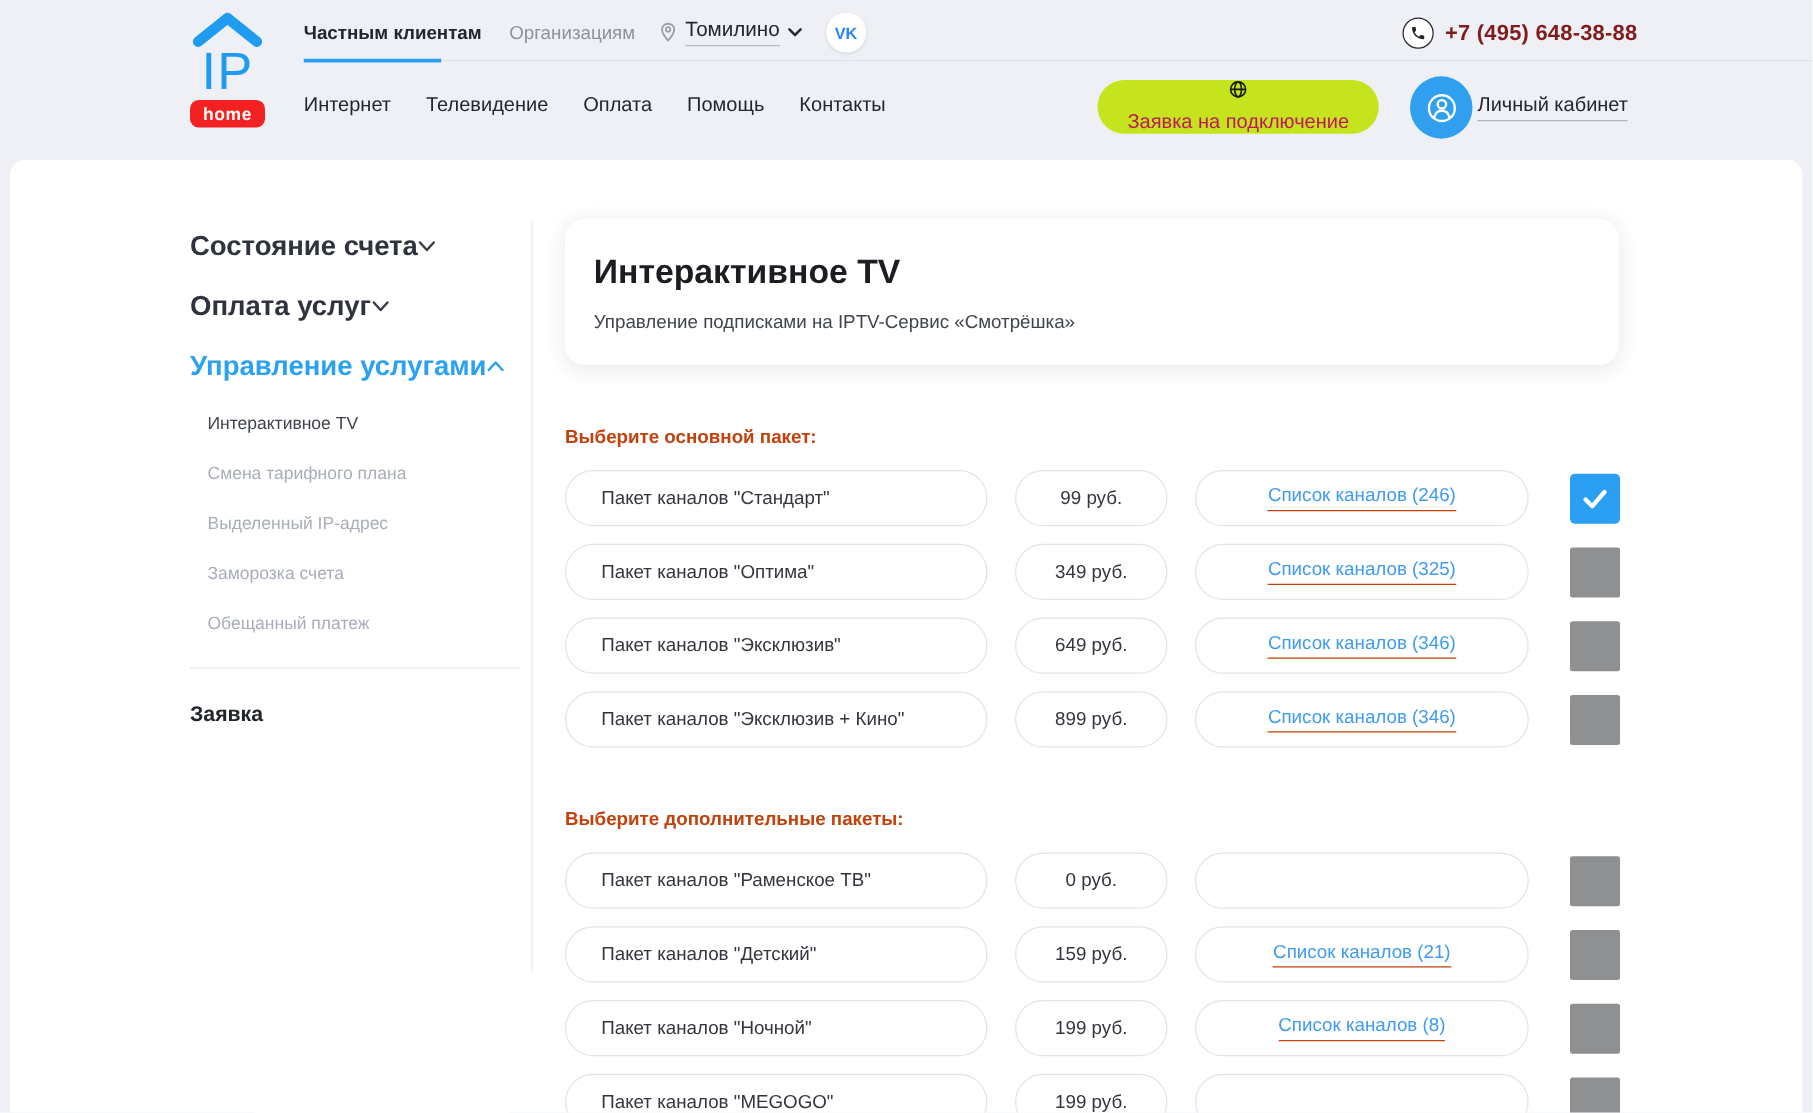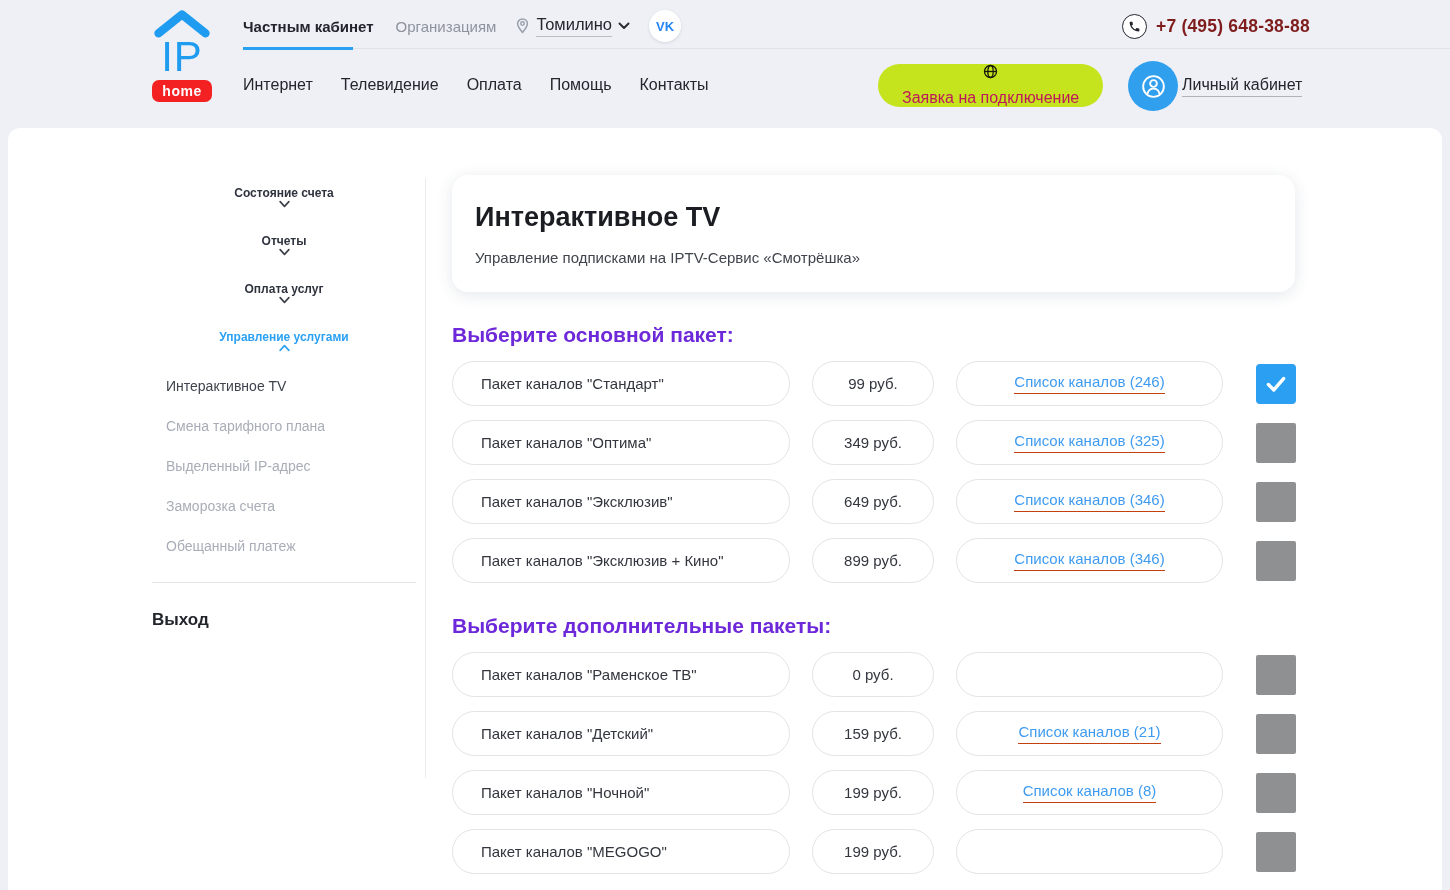--- a/index.html
+++ b/index.html
@@ -51,37 +51,37 @@
   .account-label { position:absolute; left:1182px; top:76px; font-size:16px; color:#23262d;
                    border-bottom:1px solid #aeb2bb; padding-bottom:2px; cursor:pointer; }
 
   
   .panel { position:absolute; left:8px; top:128px; width:1434px; height:762px;
            background:#fff; border-radius:12px 12px 0 0; }
 
   
   .sidebar { position:absolute; left:144px; top:58px; width:264px; }
   .side-section { height:22px; margin-bottom:26px; display:flex; align-items:center; 
-                  font-size:12px; font-weight:600; color:#2f333d; cursor:pointer;flex-direction:column; }
+                  font-size:22px; font-weight:600; color:#2f333d; cursor:pointer; }
   .side-section.active { color:#2ba1f4; }
   .side-sub { height:18px; margin-bottom:22px; padding-left:14px; font-size:14px; color:#a8adb7; cursor:pointer; }
   .side-sub.first-gap { margin-top:25px; }
   .side-sub.active { color:#3e434d; }
   .side-divider { height:1px; background:#e3e5e8; margin:26px 0 0; }
   .logout { margin-top:27px; font-size:17px; font-weight:700; color:#22252b; cursor:pointer; }
   .v-divider { position:absolute; left:417px; top:50px; height:600px; width:1px; background:#e9ebef; }
 
   
   .content { position:absolute; left:444px; top:47px; width:844px; }
   .card { width:843px; height:117px; background:#fff; border-radius:16px;
           box-shadow:0 3px 16px rgba(40,60,90,.12); padding:25px 0 0 23px; }
   .card-title { font-size:27px; font-weight:700; color:#1b1d22; line-height:34px; }
   .card-sub { margin-top:15px; font-size:15px; color:#40444c; }
 
-  .sec-heading { margin-top:30px; font-size:21px; font-weight:700; color:#6d28d9; line-height:26px; }
+  .sec-heading { margin-top:45px; font-size:15px; font-weight:700; color:#c2410c; line-height:26px; }
   .sec-heading + .pkg-row { margin-top:13px; }
 
   .pkg-row { display:flex; align-items:center; height:45px; margin-bottom:14px; }
   .pill { height:45px; border:1px solid #e2e4e8; border-radius:23px; background:#fff; display:flex; align-items:center; }
   .pkg-name { width:338px; padding-left:28px; }
   .pkg-name span { font-size:15px; color:#33363e; }
   .pkg-price { width:122px; margin-left:22px; justify-content:center; }
   .pkg-price span { font-size:15px; color:#33363e; }
   .pkg-linkbox { width:267px; margin-left:22px; justify-content:center; cursor:pointer; }
   .pkg-link { font-size:15px; color:#3f9bf0; }
@@ -97,21 +97,21 @@
 
 <div class="logo">
   <svg class="logo-roof" width="62" height="30" viewBox="0 0 62 32">
     <polyline points="6,27 31,7 56,27" fill="none" stroke="#1f9bf0" stroke-width="9" stroke-linecap="round" stroke-linejoin="round"></polyline>
   </svg>
   <div class="logo-ip">IP</div>
   <div class="logo-home">home</div>
 </div>
 
 <div class="top-row">
-  <span class="aud-tab active">Частным кабинет</span>
+  <span class="aud-tab active">Частным клиентам</span>
   <span class="aud-tab inactive">Организациям</span>
   <span class="location">
     <svg class="pin" width="15" height="18" viewBox="0 0 16 18">
       <path d="M8 1.5 C5 1.5 2.8 3.8 2.8 6.4 C2.8 10 8 15.8 8 15.8 C8 15.8 13.2 10 13.2 6.4 C13.2 3.8 11 1.5 8 1.5 Z" fill="none" stroke="#9aa0aa" stroke-width="1.6"></path>
       <circle cx="8" cy="6.4" r="1.9" fill="none" stroke="#9aa0aa" stroke-width="1.5"></circle>
     </svg>
     <span class="loc-text">Томилино</span>
     <svg class="loc-chev" width="12" height="8" viewBox="0 0 12 8">
       <polyline points="1.5,1.5 6,6 10.5,1.5" fill="none" stroke="#2b2e36" stroke-width="2" stroke-linecap="round" stroke-linejoin="round"></polyline>
     </svg>
@@ -161,46 +161,40 @@
 <div class="panel">
 
   <aside class="sidebar">
     <div class="side-section">
       <span>Состояние счета</span>
       <svg width="15" height="10" viewBox="0 0 15 10">
           <polyline points="2,2 7.5,8 13,2" fill="none" stroke="#3a3f49" stroke-width="2" stroke-linecap="round" stroke-linejoin="round"></polyline>
         </svg>
     </div>
     <div class="side-section">
-      <span>Отчеты</span>
-      <svg width="15" height="10" viewBox="0 0 15 10">
-          <polyline points="2,2 7.5,8 13,2" fill="none" stroke="#3a3f49" stroke-width="2" stroke-linecap="round" stroke-linejoin="round"></polyline>
-        </svg>
-    </div>
-    <div class="side-section">
       <span>Оплата услуг</span>
       <svg width="15" height="10" viewBox="0 0 15 10">
           <polyline points="2,2 7.5,8 13,2" fill="none" stroke="#3a3f49" stroke-width="2" stroke-linecap="round" stroke-linejoin="round"></polyline>
         </svg>
     </div>
     <div class="side-section active">
       <span>Управление услугами</span>
       <svg width="15" height="10" viewBox="0 0 15 10">
           <polyline points="2,8 7.5,2 13,8" fill="none" stroke="#2ba1f4" stroke-width="2" stroke-linecap="round" stroke-linejoin="round"></polyline>
         </svg>
     </div>
 
     <div class="side-sub first-gap active">Интерактивное TV</div>
     <div class="side-sub">Смена тарифного плана</div>
     <div class="side-sub">Выделенный IP-адрес</div>
     <div class="side-sub">Заморозка счета</div>
     <div class="side-sub">Обещанный платеж</div>
 
     <div class="side-divider"></div>
-    <div class="logout">Выход</div>
+    <div class="logout">Заявка</div>
   </aside>
   <div class="v-divider"></div>
 
   <div class="content">
 
     <div class="card">
       <div class="card-title">Интерактивное TV</div>
       <div class="card-sub">Управление подписками на IPTV-Сервис «Смотрёшка»</div>
     </div>
 

